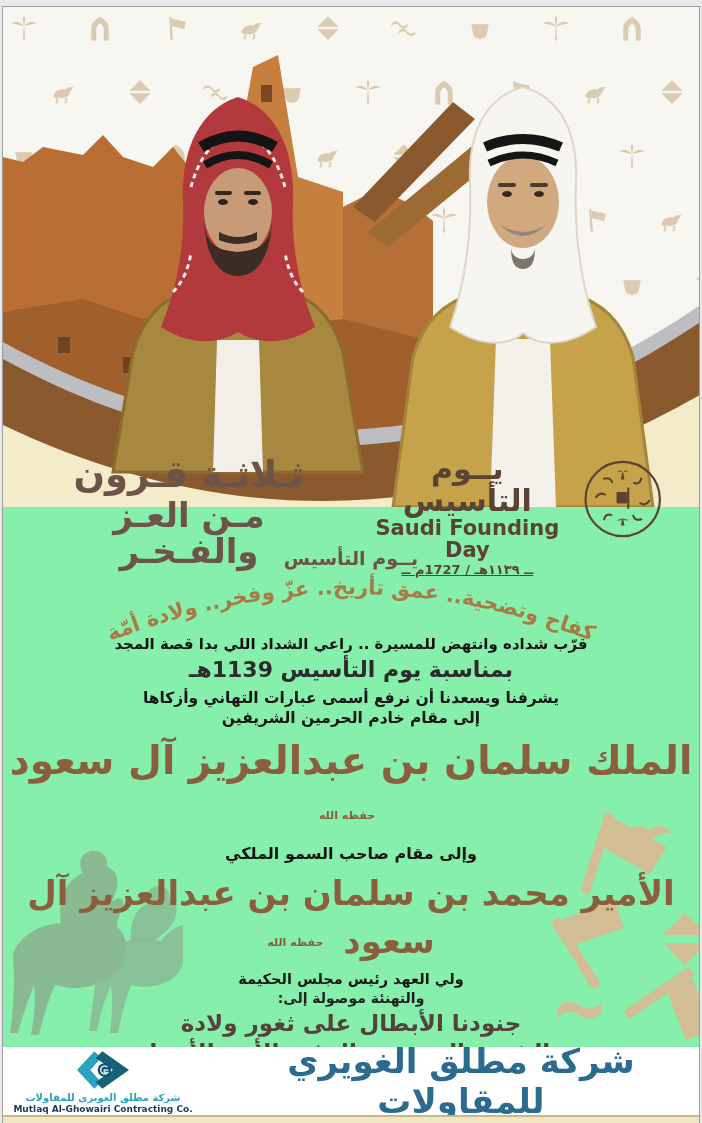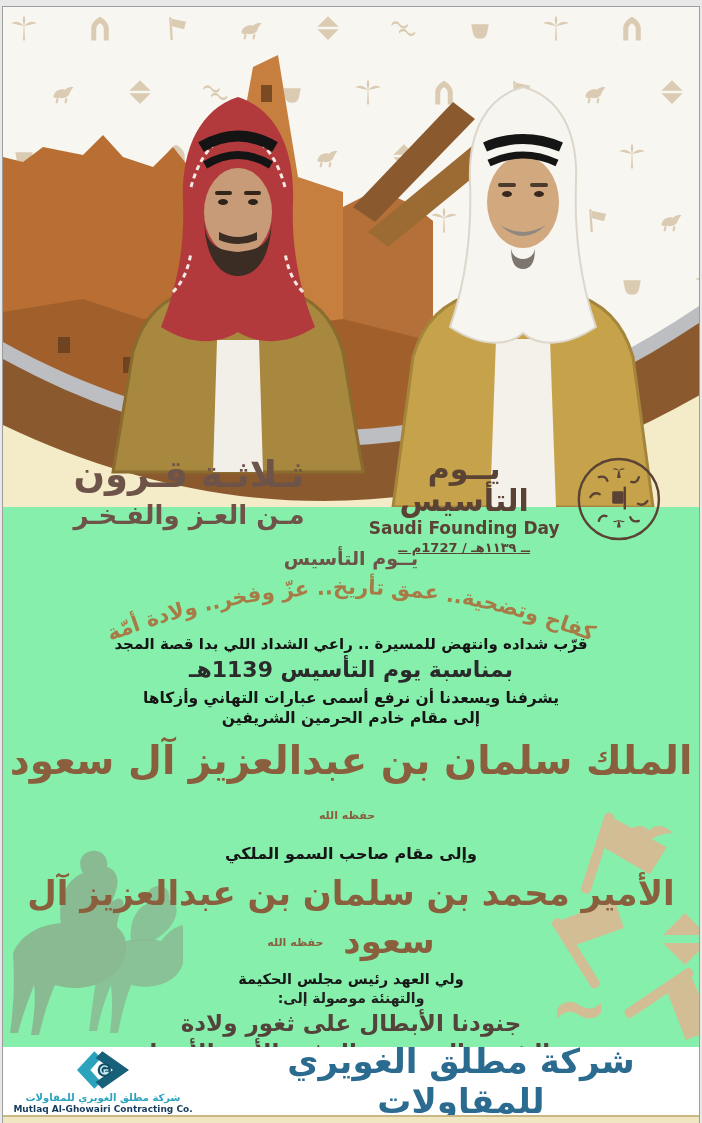--- a/index.html
+++ b/index.html
@@ -10,25 +10,25 @@
   .top-scene{position:absolute;top:0;left:0;width:702px;height:500px;background:#f8f6f1;overflow:hidden;}
   .pattern-layer{position:absolute;inset:0;}
   .motif{position:absolute;width:30px;height:30px;color:#dacbb2;}
   .motif svg{width:100%;height:100%;fill:currentColor;}
   .scene-svg{position:absolute;top:0;left:0;}
   
   .mid-row{position:absolute;top:446px;left:0;right:0;display:flex;justify-content:space-between;
            padding:0 36px;z-index:4;}
   .headline{width:300px;text-align:center;color:#6e5448;font-weight:bold;direction:rtl;}
   .headline .l1{font-size:37px;line-height:44px;letter-spacing:1px;}
-  .headline .l2{font-size:26px;line-height:36px;}
+  .headline .l2{font-size:34px;line-height:36px;}
   .flogo{width:300px;display:flex;align-items:flex-start;justify-content:flex-end;direction:ltr;}
   .flogo .words{text-align:center;color:#5a4334;margin-right:10px;}
   .flogo .ar{font-size:30px;font-weight:bold;line-height:32px;direction:rtl;}
-  .flogo .en{font-size:17px;font-weight:bold;line-height:22px;}
+  .flogo .en{font-size:21px;font-weight:bold;line-height:22px;}
   .flogo .dates{font-size:13px;font-weight:bold;line-height:18px;direction:rtl;text-decoration:underline;}
   
   .text-stack{position:absolute;top:540px;left:0;right:0;text-align:center;direction:rtl;z-index:5;}
   .t-founding{font-size:19px;font-weight:bold;color:#6e5448;}
   .arc-wrap{margin-top:-10px;height:92px;}
   .t-poem{font-size:15px;font-weight:bold;color:#141414;margin-top:-16px;}
   .t-occasion{font-size:22px;font-weight:bold;color:#2b2b2b;margin-top:4px;}
   .t-honor{font-size:15.5px;font-weight:bold;color:#161616;margin-top:7px;}
   .t-toking{font-size:15.5px;font-weight:bold;color:#161616;margin-top:2px;}
   .t-king{font-size:39px;font-weight:bold;color:#8a5f3e;margin-top:8px;line-height:52px;}

